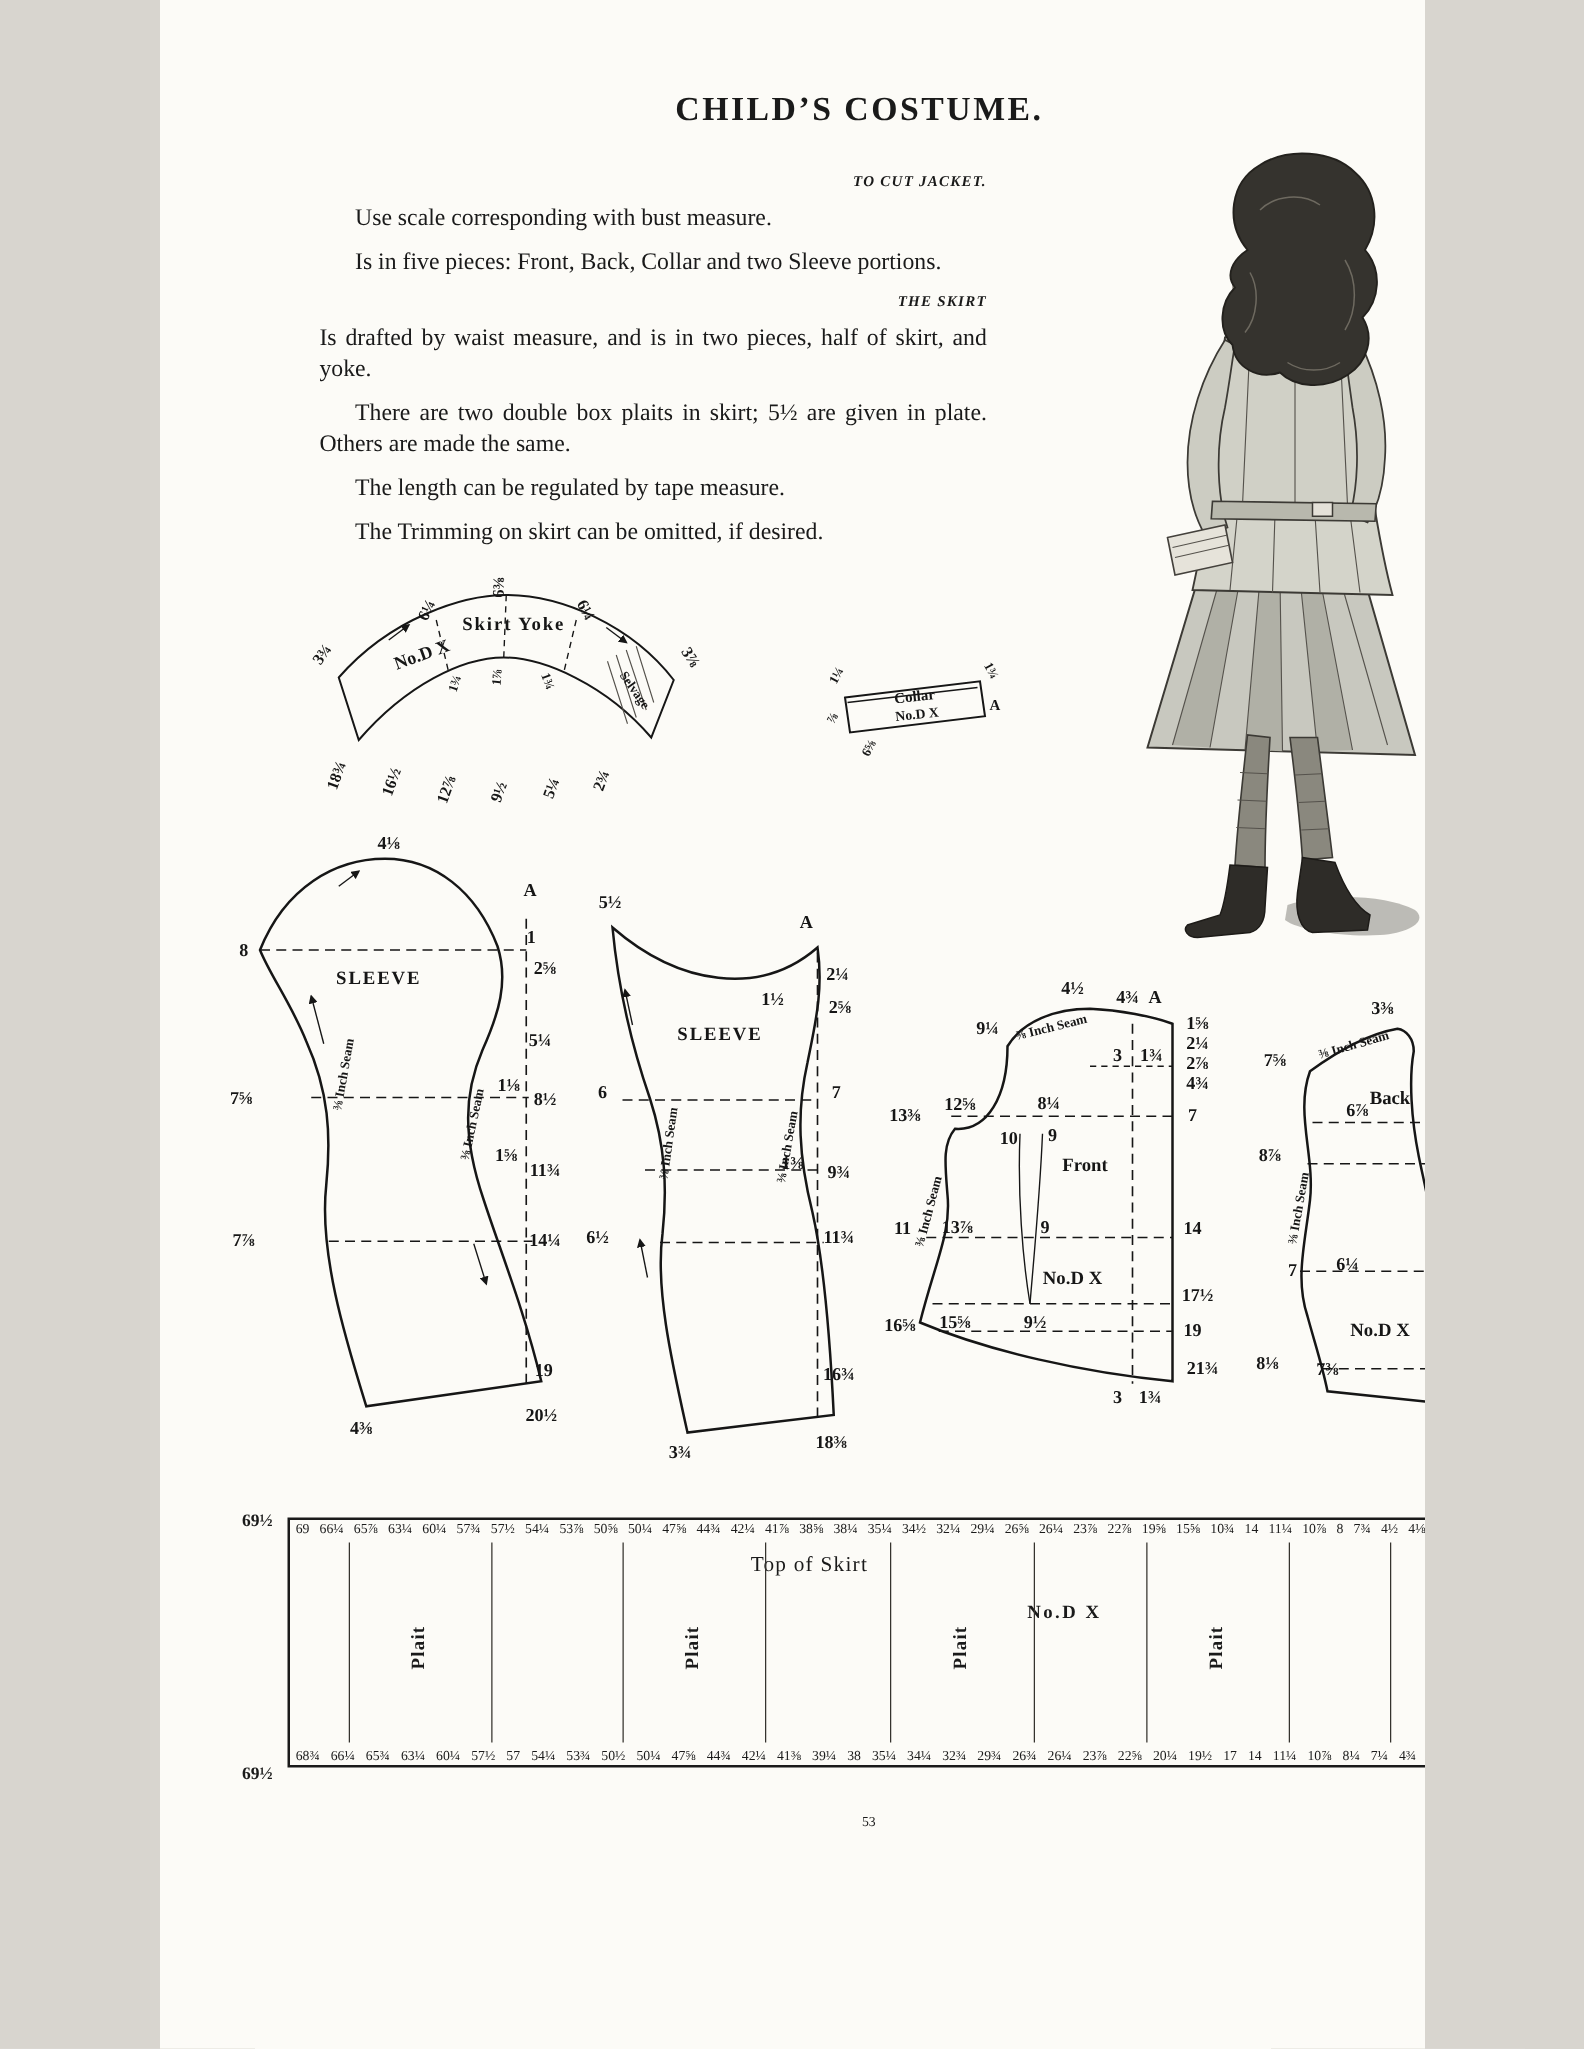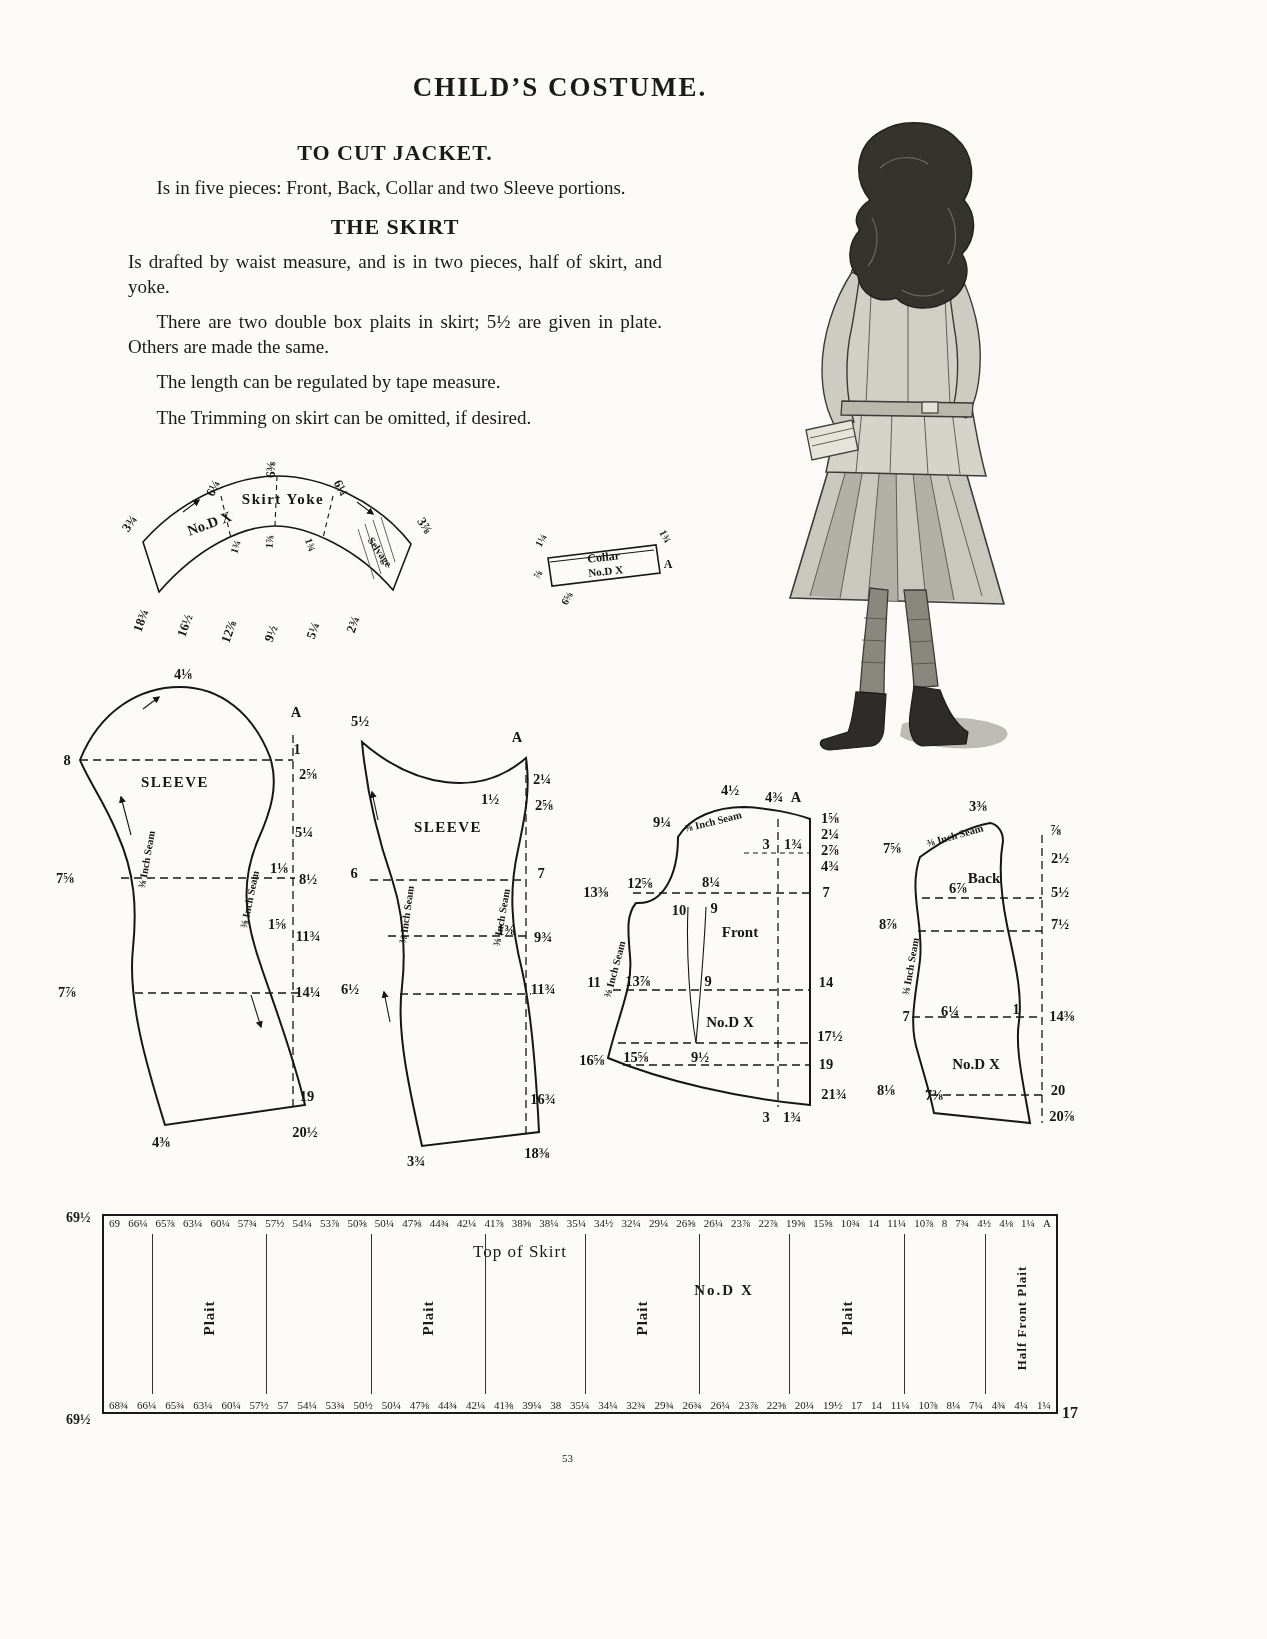--- a/index.html
+++ b/index.html
@@ -1,22 +1,22 @@
 <!DOCTYPE html>
 <html><head>
 <meta charset="utf-8">
 <style>
   *{box-sizing:border-box}
   html,body{margin:0;padding:0;background:#d8d5cf}
-  .page{position:relative;width:1267px;height:1639px;margin:0 auto;background:#fcfbf7;
+  .page{position:relative;width:1012px;height:1639px;margin:0 auto;background:#fcfbf7;
         font-family:"Liberation Serif",serif;color:#1a1a1a;overflow:hidden}
   .title{position:absolute;left:320px;top:72px;width:480px;text-align:center;
          font-size:27px;font-weight:700;letter-spacing:2px}
   .copy{position:absolute;left:128px;top:126px;width:534px;font-size:19px;line-height:1.32}
-  .copy h3{font-size:22px;text-align:center;margin:12px 0 8px;letter-spacing:1px}
+  .copy h3{font-size:12px;font-style:italic;text-align:right;margin:12px 0 8px;letter-spacing:1px}
   .copy p{margin:0 0 10px;text-align:justify}
   .copy p.ind{text-indent:1.5em}
   .pagenum{position:absolute;top:1452px;left:0;width:1135px;text-align:center;font-size:11px}
   svg{position:absolute;overflow:visible}
   svg text{font-family:"Liberation Serif",serif;fill:#161616}
   .m{font-size:14.5px;font-weight:700}
   .mmd{font-size:13px;font-weight:700}
   .msm{font-size:10.5px;font-weight:700}
   .pt{font-size:15px;font-weight:700;letter-spacing:1.5px}
   .lbl{font-size:15px;font-weight:700}
@@ -40,20 +40,21 @@
 </style>
 </head>
 <body>
 
 <div class="page">
 
   <div class="title">CHILD’S COSTUME.</div>
 
   <div class="copy">
     <h3>TO CUT JACKET.</h3>
+    <p class="ind">Use scale corresponding with bust measure.</p>
     <p class="ind">Is in five pieces: Front, Back, Collar and two Sleeve portions.</p>
     <h3>THE SKIRT</h3>
     <p>Is drafted by waist measure, and is in two pieces, half of skirt, and yoke.</p>
     <p class="ind">There are two double box plaits in skirt; 5½ are given in plate.  Others are made the same.</p>
     <p class="ind">The length can be regulated by tape measure.</p>
     <p class="ind">The Trimming on skirt can be omitted, if desired.</p>
   </div>
 
   <svg style="left:752px;top:108px" width="335" height="665" viewBox="0 0 335 665">
     <path d="M150 616 C180 606 230 608 252 620 C262 628 250 638 224 640 C196 642 158 636 148 628 Z" fill="#6f6d66" opacity="0.45"></path>

